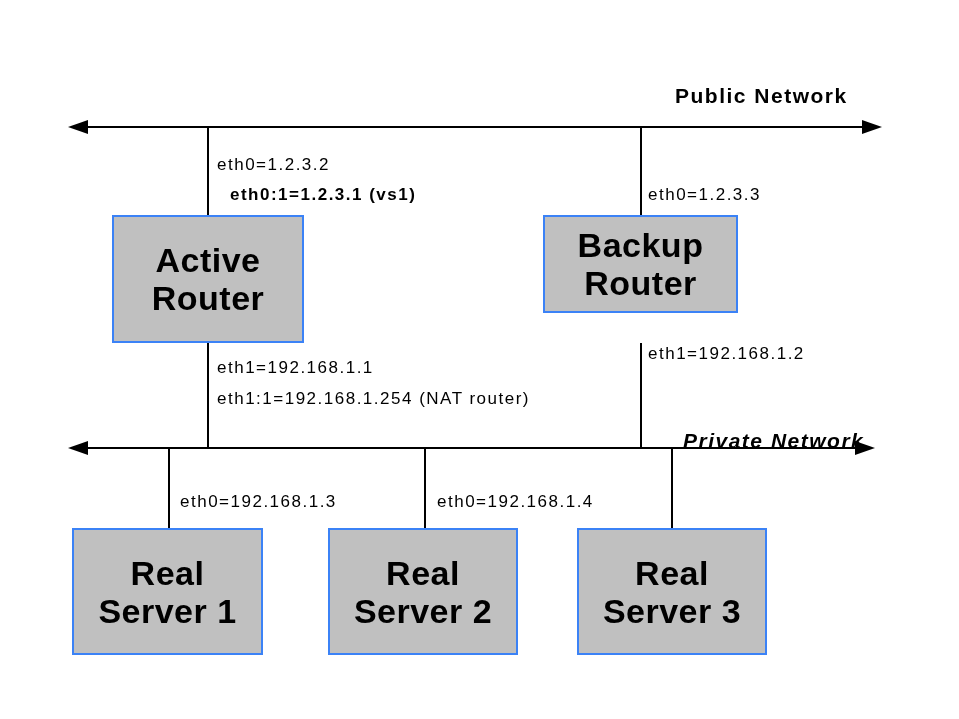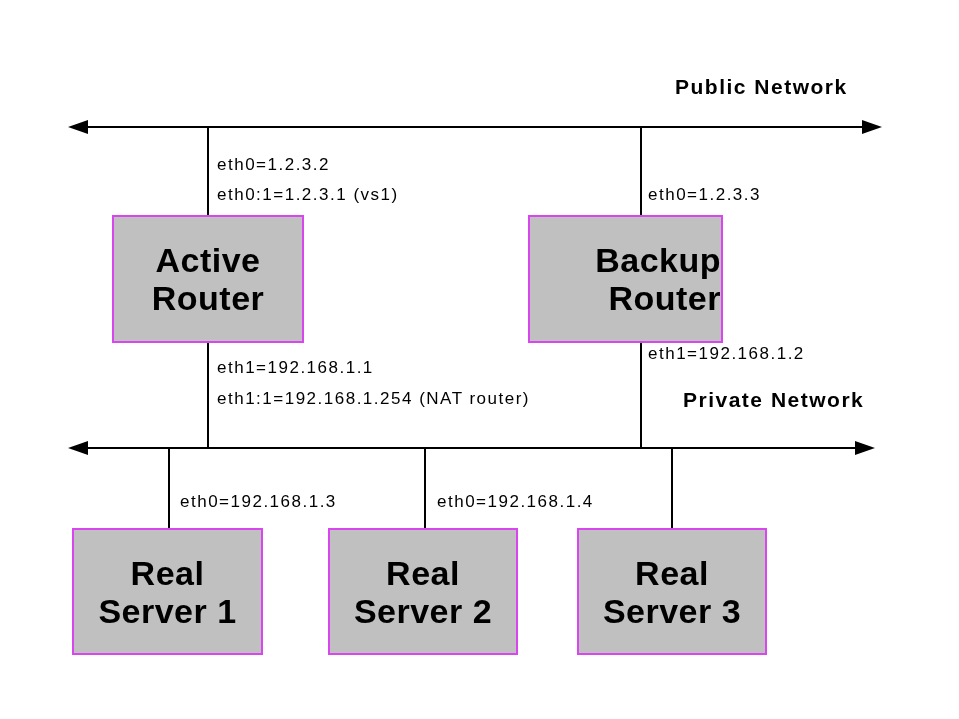--- a/index.html
+++ b/index.html
@@ -37,21 +37,21 @@
     border-color: transparent #000000 transparent transparent;
   }
   .arrow.right {
     border-width: 7px 0 7px 20px;
     border-color: transparent transparent transparent #000000;
   }
   .node {
     position: absolute;
     box-sizing: border-box;
     background: #c0c0c0;
-    border: 2px solid #d946ef;
+    border: 2px solid #3b82f6;
     display: flex;
     flex-direction: column;
     align-items: center;
     justify-content: center;
     text-align: center;
     font-weight: bold;
     font-size: 34px;
     line-height: 38px;
     letter-spacing: 0.5px;
   }
@@ -67,49 +67,49 @@
     font-weight: bold;
     letter-spacing: 1.5px;
     white-space: nowrap;
   }
 </style>
 </head>
 <body>
 
 <div class="diagram">
 
-  <div class="netlabel" style="left:675px; top:75px;">Public Network</div>
+  <div class="netlabel" style="left:675px; top:84px;">Public Network</div>
   <div class="hline" style="left:78px; top:126px; width:794px;"></div>
   <div class="arrow left" style="left:68px; top:120px;"></div>
   <div class="arrow right" style="left:862px; top:120px;"></div>
 
   <div class="vline" style="left:207px; top:128px; height:87px;"></div>
   <div class="vline" style="left:640px; top:128px; height:87px;"></div>
 
   <div class="iface" style="left:217px; top:155px;">eth0=1.2.3.2</div>
-  <div class="iface" style="left:217px; top:185px;">eth0:1=1.2.3.1 (vs1)</div>
+  <div class="iface" style="left:230px; top:185px;font-weight:bold;">eth0:1=1.2.3.1 (vs1)</div>
   <div class="iface" style="left:648px; top:185px;">eth0=1.2.3.3</div>
 
   <div class="node" style="left:112px; top:215px; width:192px; height:128px;">
     <span>Active</span>
     <span>Router</span>
   </div>
-  <div class="node" style="left:528px; top:215px; width:195px; height:128px;align-items:flex-end;">
+  <div class="node" style="left:543px; top:215px; width:195px; height:98px;">
     <span>Backup</span>
     <span>Router</span>
   </div>
 
   <div class="vline" style="left:207px; top:343px; height:105px;"></div>
   <div class="vline" style="left:640px; top:343px; height:105px;"></div>
 
   <div class="iface" style="left:217px; top:358px;">eth1=192.168.1.1</div>
   <div class="iface" style="left:217px; top:389px;">eth1:1=192.168.1.254 (NAT router)</div>
   <div class="iface" style="left:648px; top:344px;">eth1=192.168.1.2</div>
 
-  <div class="netlabel" style="left:683px; top:388px;">Private Network</div>
+  <div class="netlabel" style="left:683px; top:429px;font-style:italic;">Private Network</div>
   <div class="hline" style="left:78px; top:447px; width:787px;"></div>
   <div class="arrow left" style="left:68px; top:441px;"></div>
   <div class="arrow right" style="left:855px; top:441px;"></div>
 
   <div class="vline" style="left:168px; top:449px; height:79px;"></div>
   <div class="vline" style="left:424px; top:449px; height:79px;"></div>
   <div class="vline" style="left:671px; top:449px; height:79px;"></div>
 
   <div class="iface" style="left:180px; top:492px;">eth0=192.168.1.3</div>
   <div class="iface" style="left:437px; top:492px;">eth0=192.168.1.4</div>

